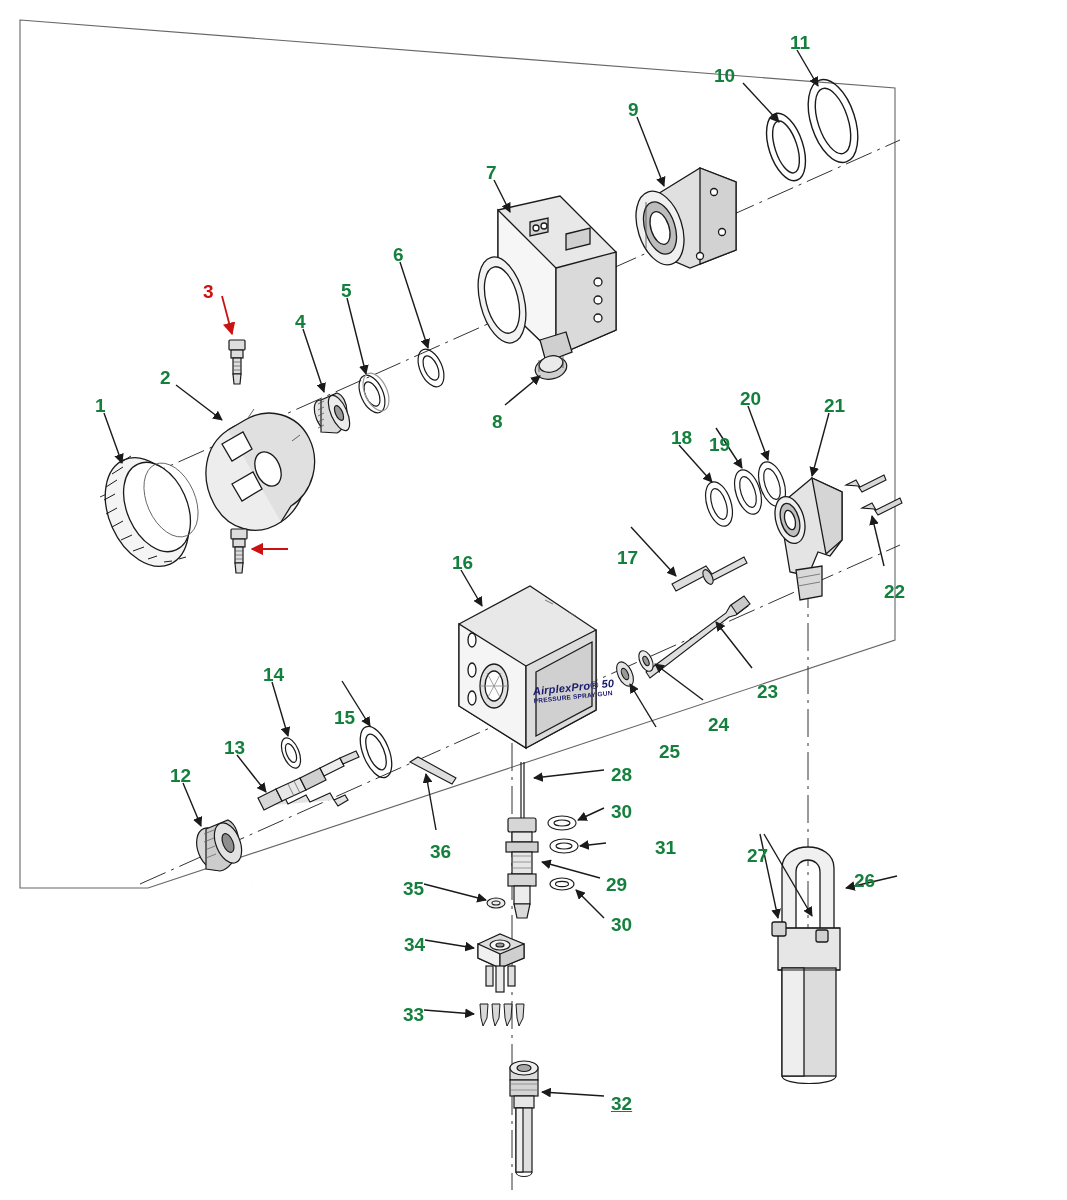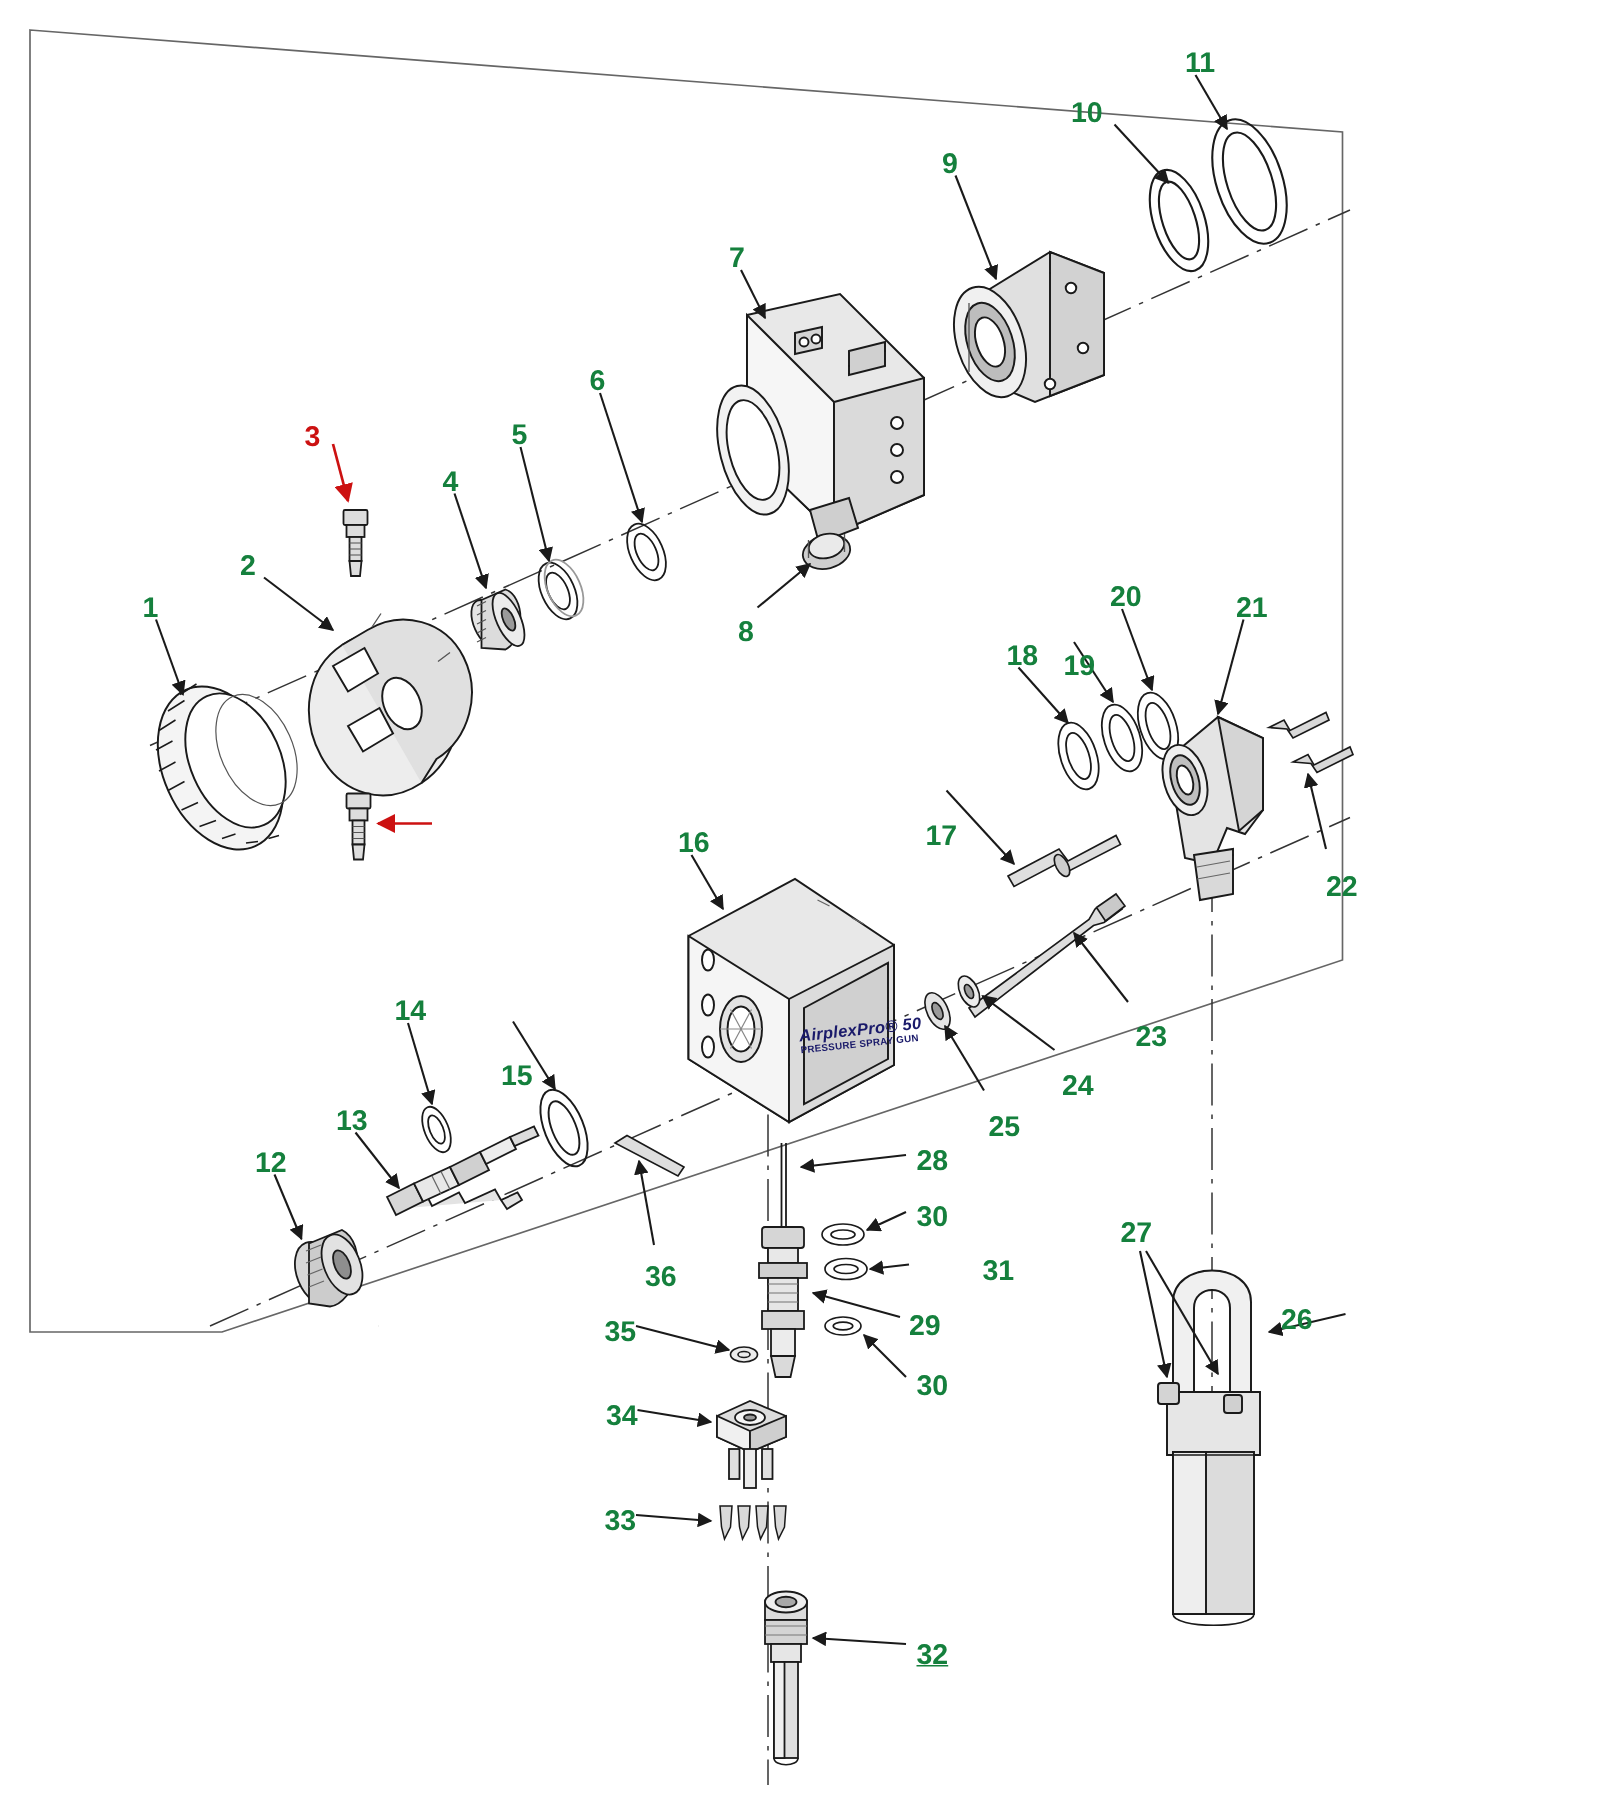--- a/index.html
+++ b/index.html
@@ -430,21 +430,21 @@
       <div class="callout" style="left: 617px; top: 500px; margin-top: 48px;">17</div>
       <div class="callout" style="left: 671px; top: 428px;">18</div>
       <div class="callout" style="left: 709px; top: 411px; margin-top: 24px;">19</div>
       <div class="callout" style="left: 740px; top: 389px;">20</div>
       <div class="callout" style="left: 824px; top: 396px;">21</div>
       <div class="callout" style="left: 884px; top: 582px;">22</div>
       <div class="callout" style="left: 757px; top: 682px;">23</div>
       <div class="callout" style="left: 708px; top: 715px;">24</div>
       <div class="callout" style="left: 659px; top: 742px;">25</div>
       <div class="callout" style="left: 854px; top: 871px;">26</div>
-      <div class="callout" style="left: 747px; top: 813px; text-align: center;">27</div>
+      <div class="callout" style="left: 747px; top: 846px; text-align: center;">27</div>
       <div class="callout" style="left: 611px; top: 765px;">28</div>
       <div class="callout" style="left: 606px; top: 875px;">29</div>
       <div class="callout" style="left: 611px; top: 802px;">30</div>
       <div class="callout" style="left: 613px; top: 838px; margin-left: 42px;">31</div>
       <div class="callout" style="left: 611px; top: 915px;">30</div>
       <div class="callout" style="left: 611px; top: 1094px; text-decoration: underline;">32</div>
       <div class="callout" style="left: 403px; top: 1005px;">33</div>
       <div class="callout" style="left: 404px; top: 935px;">34</div>
       <div class="callout" style="left: 403px; top: 879px;">35</div>
       <div class="callout" style="left: 430px; top: 842px;">36</div>

